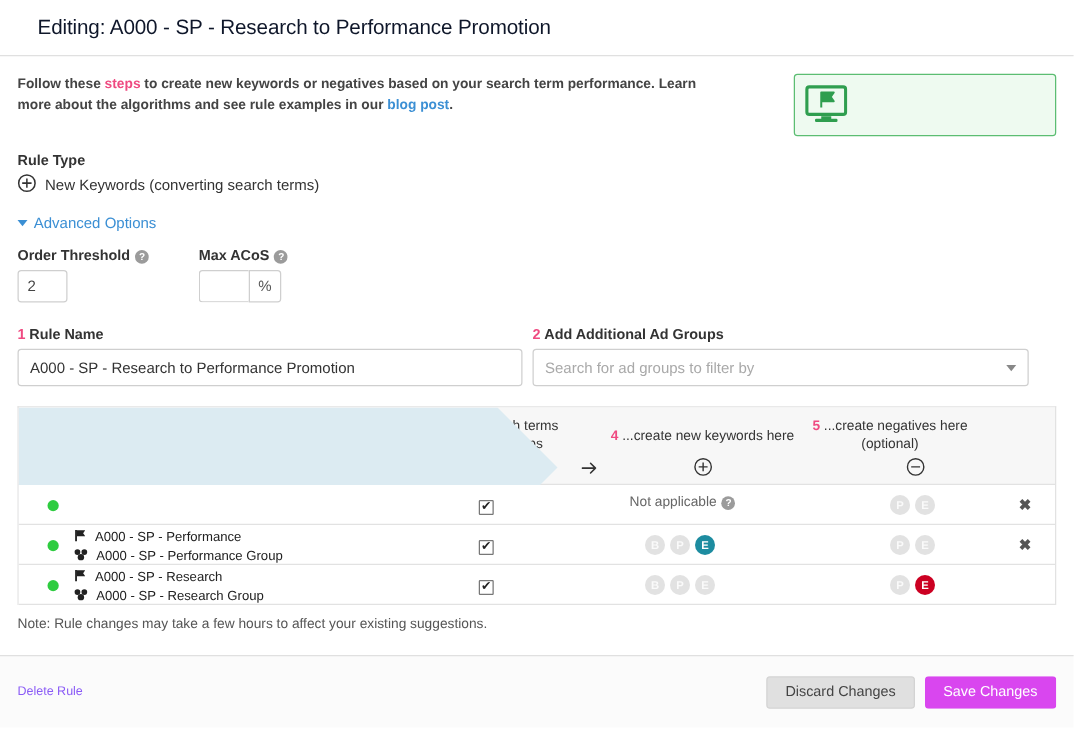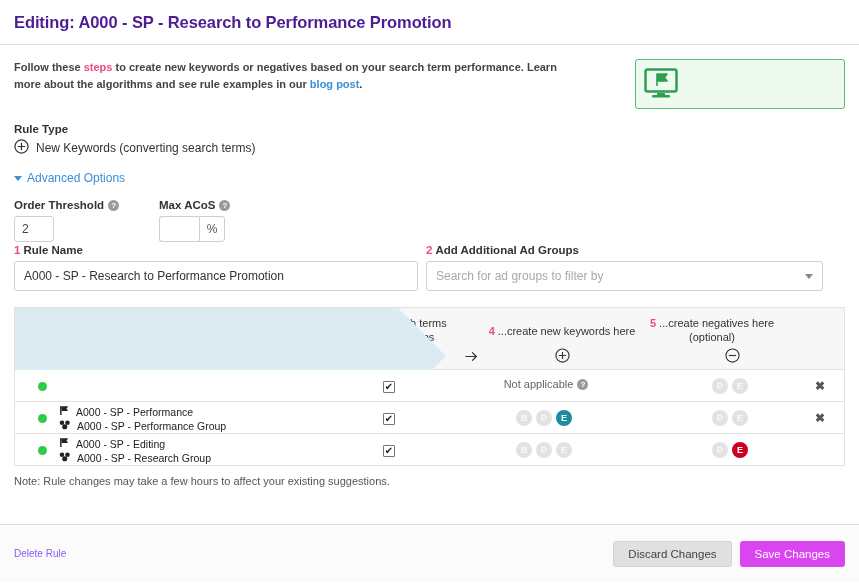--- a/index.html
+++ b/index.html
@@ -17,24 +17,24 @@
   
   .titlebar {
     height: 45px;
     border-bottom: 1px solid #e0e0e0;
     display: flex;
     align-items: center;
     padding: 0 14px;
     background: #fff;
   }
   .titlebar h1 {
-    margin: 0;
+    margin: 16px;
     font-size: 16.5px;
-    font-weight: bold;
-    color: #4c1d95;
+    font-weight: normal;
+    color: #0f172a;
     letter-spacing: -0.1px;
   }
 
   
   .intro-wrap {
     display: flex;
     align-items: flex-start;
     padding: 14px 14px 0 14px;
   }
   .intro-text {
@@ -147,21 +147,21 @@
   .addon {
     width: 26px; height: 26px;
     border: 1px solid #cfcfcf;
     border-top-right-radius: 3px; border-bottom-right-radius: 3px;
     background: #fff;
     display: flex; align-items: center; justify-content: center;
     font-size: 12px; color: #555;
   }
 
   
-  .num-row { display: flex; gap: 8px; margin-top: 2px; }
+  .num-row { display: flex; gap: 8px; margin-top: 20px; }
   .num-col-1 { width: 404px; }
   .num-col-2 { width: 397px; }
   .num-label {
     font-size: 11.5px;
     color: #333;
     margin-bottom: 5px;
     font-weight: bold;
   }
   .num-badge { color: #ef4a81; font-weight: bold; margin-right: 3px; }
   .wide-input {
@@ -507,21 +507,21 @@
         <div class="cell x-btn" style="left: 800px; top: 10px;">✖</div>
       </div>
       <div class="tbl-row">
         <div class="green-dot"></div>
         <div class="cell ag-info">
           <div class="ag-line">
             <span><svg width="11" height="11" viewBox="0 0 12 12">
                 <path d="M2 1 L2 11" stroke="#222" stroke-width="1.6"></path>
                 <path d="M2.8 1.4 L10 1.4 L8.2 4 L10 6.6 L2.8 6.6 Z" fill="#222"></path>
               </svg></span>
-            <span>A000 - SP - Editing</span>
+            <span>A000 - SP - Research</span>
           </div>
           <div class="ag-line">
             <span><svg width="12" height="11" viewBox="0 0 13 12">
                 <circle cx="3.2" cy="4" r="2.5" fill="#222"></circle>
                 <circle cx="9.2" cy="4" r="2.5" fill="#222"></circle>
                 <circle cx="6.2" cy="8.4" r="2.8" fill="#222"></circle>
               </svg></span>
             <span>A000 - SP - Research Group</span>
           </div>
         </div>

